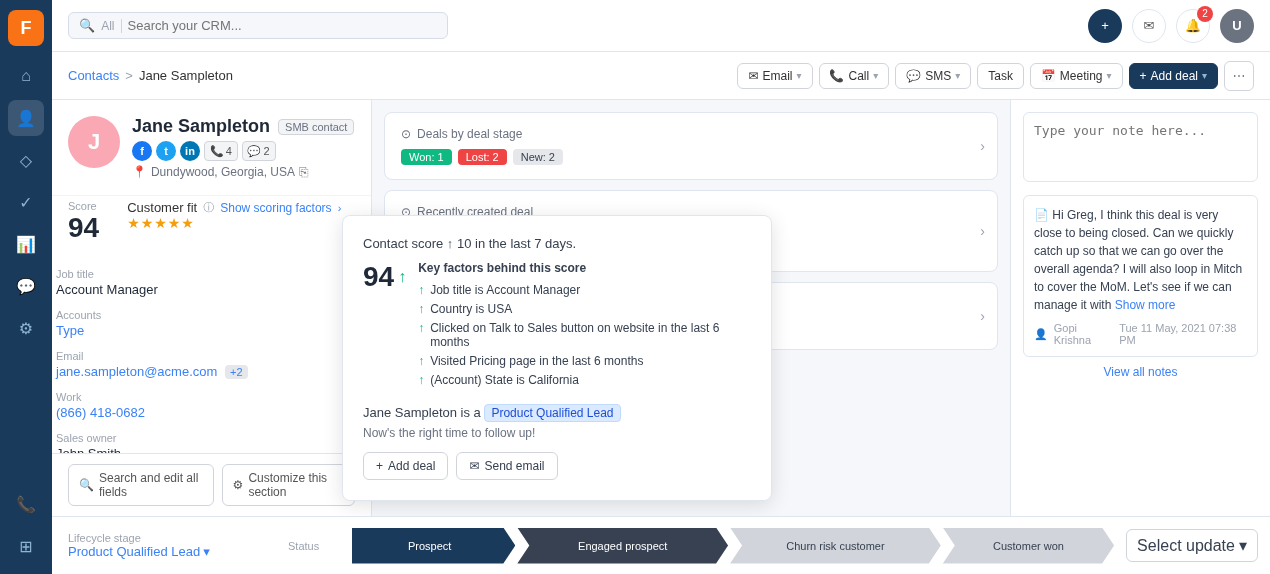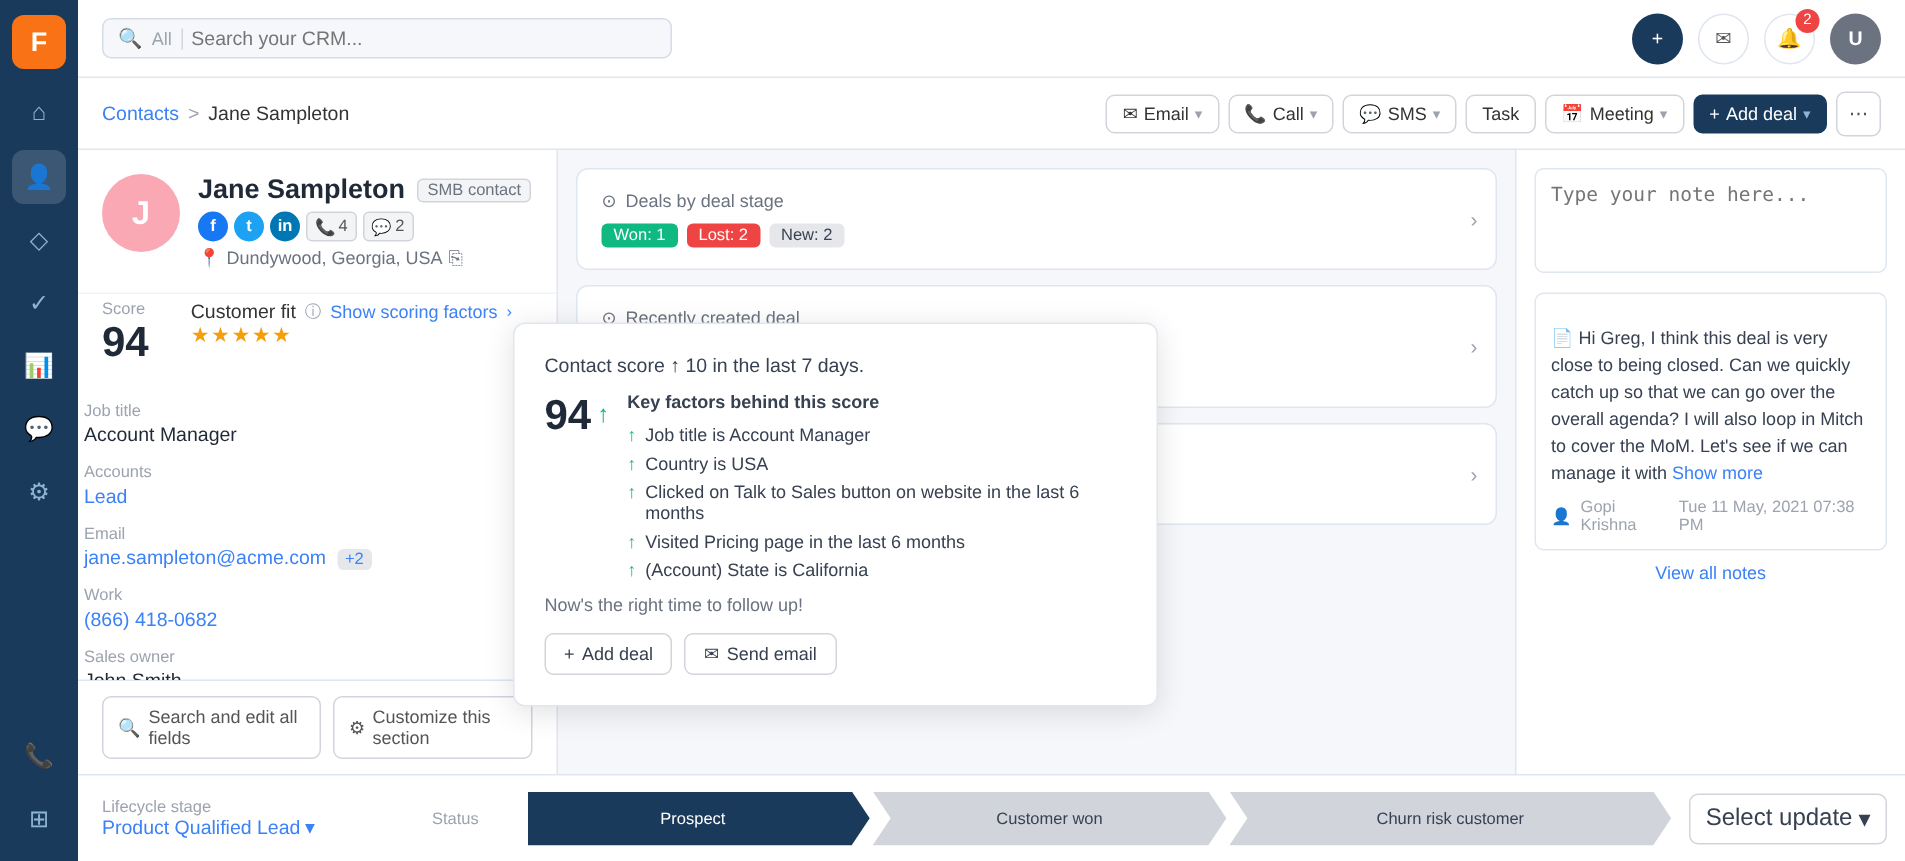--- a/index.html
+++ b/index.html
@@ -94,21 +94,21 @@
     .pql-badge { display: inline-block; background: #dbeafe; color: #1d4ed8; border: 1px solid #bfdbfe; border-radius: 4px; padding: 1px 6px; font-size: 12px; }
     .follow-up-text { font-size: 12px; color: #6b7280; margin-top: 4px; }
     .tooltip-actions { display: flex; gap: 8px; margin-top: 12px; }
     .tooltip-btn { display: flex; align-items: center; gap: 5px; border: 1px solid #d1d5db; border-radius: 6px; padding: 6px 12px; cursor: pointer; background: #fff; font-size: 12px; color: #374151; }
 
     
     .right-panel { width: 260px; border-left: 1px solid #e0e6ef; background: #fff; display: flex; flex-direction: column; overflow: hidden; }
     .notes-area { flex: 1; padding: 12px; overflow-y: auto; }
     .notes-input { width: 100%; border: 1px solid #e0e6ef; border-radius: 6px; padding: 10px; font-size: 13px; color: #9ca3af; resize: none; outline: none; height: 70px; }
     .note-card { margin-top: 10px; border: 1px solid #e0e6ef; border-radius: 6px; padding: 10px; font-size: 12px; color: #374151; }
-    .note-text { line-height: 1.5; margin-top: 10px; }
+    .note-text { line-height: 1.5; }
     .note-meta { display: flex; align-items: center; gap: 6px; margin-top: 8px; color: #9ca3af; font-size: 11px; }
     .view-all-notes { text-align: center; color: #3b82f6; font-size: 12px; cursor: pointer; padding: 8px; }
     .show-more-link { color: #3b82f6; cursor: pointer; }
 
     
     .bottom-bar { height: 58px; background: #fff; border-top: 1px solid #e0e6ef; display: flex; align-items: center; gap: 0; flex-shrink: 0; overflow: hidden; }
     .lifecycle-section { padding: 0 16px; display: flex; flex-direction: column; justify-content: center; min-width: 220px; }
     .lifecycle-label { font-size: 11px; color: #9ca3af; }
     .lifecycle-value { color: #3b82f6; font-size: 13px; font-weight: 500; cursor: pointer; display: flex; align-items: center; gap: 3px; }
     .status-section { padding: 0 16px; display: flex; flex-direction: column; justify-content: center; min-width: 80px; }
@@ -251,21 +251,21 @@
           </div>
         </div>
 
         <div class="contact-fields">
           <div class="field-row">
             <div class="field-label">Job title</div>
             <div class="field-value">Account Manager</div>
           </div>
           <div class="field-row">
             <div class="field-label">Accounts</div>
-            <div class="field-value link">Lead</div>
+            <div class="field-value link">Type</div>
           </div>
           <div class="field-row">
             <div class="field-label">Email</div>
             <div class="field-value link">
               <span>jane.sampleton@acme.com</span>
               <span style="background:#e5e7eb;padding:1px 5px;border-radius:4px;font-size:11px;margin-left:4px;">+2</span>
             </div>
           </div>
           <div class="field-row">
             <div class="field-label">Work</div>
@@ -351,20 +351,25 @@
             </div>
             <div class="factor-item">
               <span class="factor-arrow">↑</span>
               <span>Visited Pricing page in the last 6 months</span>
             </div>
             <div class="factor-item">
               <span class="factor-arrow">↑</span>
               <span>(Account) State is California</span>
             </div>
           </div>
+        </div>
+        <div class="pql-section">
+          <span>Jane Sampleton is a</span>
+          <span> </span>
+          <span class="pql-badge">Product Qualified Lead</span>
         </div>
         <div class="follow-up-text">Now's the right time to follow up!</div>
         <div class="tooltip-actions">
           <div class="tooltip-btn">
             <span>+</span>
             <span>Add deal</span>
           </div>
           <div class="tooltip-btn">
             <span>✉</span>
             <span>Send email</span>
@@ -401,25 +406,28 @@
         </div>
       </div>
       <div class="status-section">
         <div class="status-label">Status</div>
       </div>
       <div class="pipeline">
         <div class="pipeline-stages">
           <div class="pipe-stage active" style="flex:1;background:#1a3a5c;color:#fff;">
             <span>Prospect</span>
           </div>
+          <div class="pipe-stage active" style="flex:1.3;background:#374151;color:#fff;">
+            <span>Engaged prospect</span>
+          </div>
+          <div class="pipe-stage inactive" style="flex:1.3;background:#d1d5db;color:#374151;">
+            <span>Churn risk customer</span>
+          </div>
           <div class="pipe-stage inactive" style="flex:1;background:#d1d5db;color:#374151;">
             <span>Customer won</span>
-          </div>
-          <div class="pipe-stage inactive" style="flex:1.3;background:#d1d5db;color:#374151;">
-            <span>Churn risk customer</span>
           </div>
         </div>
         <div class="select-update">
           <span>Select update</span>
           <span>▾</span>
         </div>
       </div>
     </div>
   </div>
 </div>

